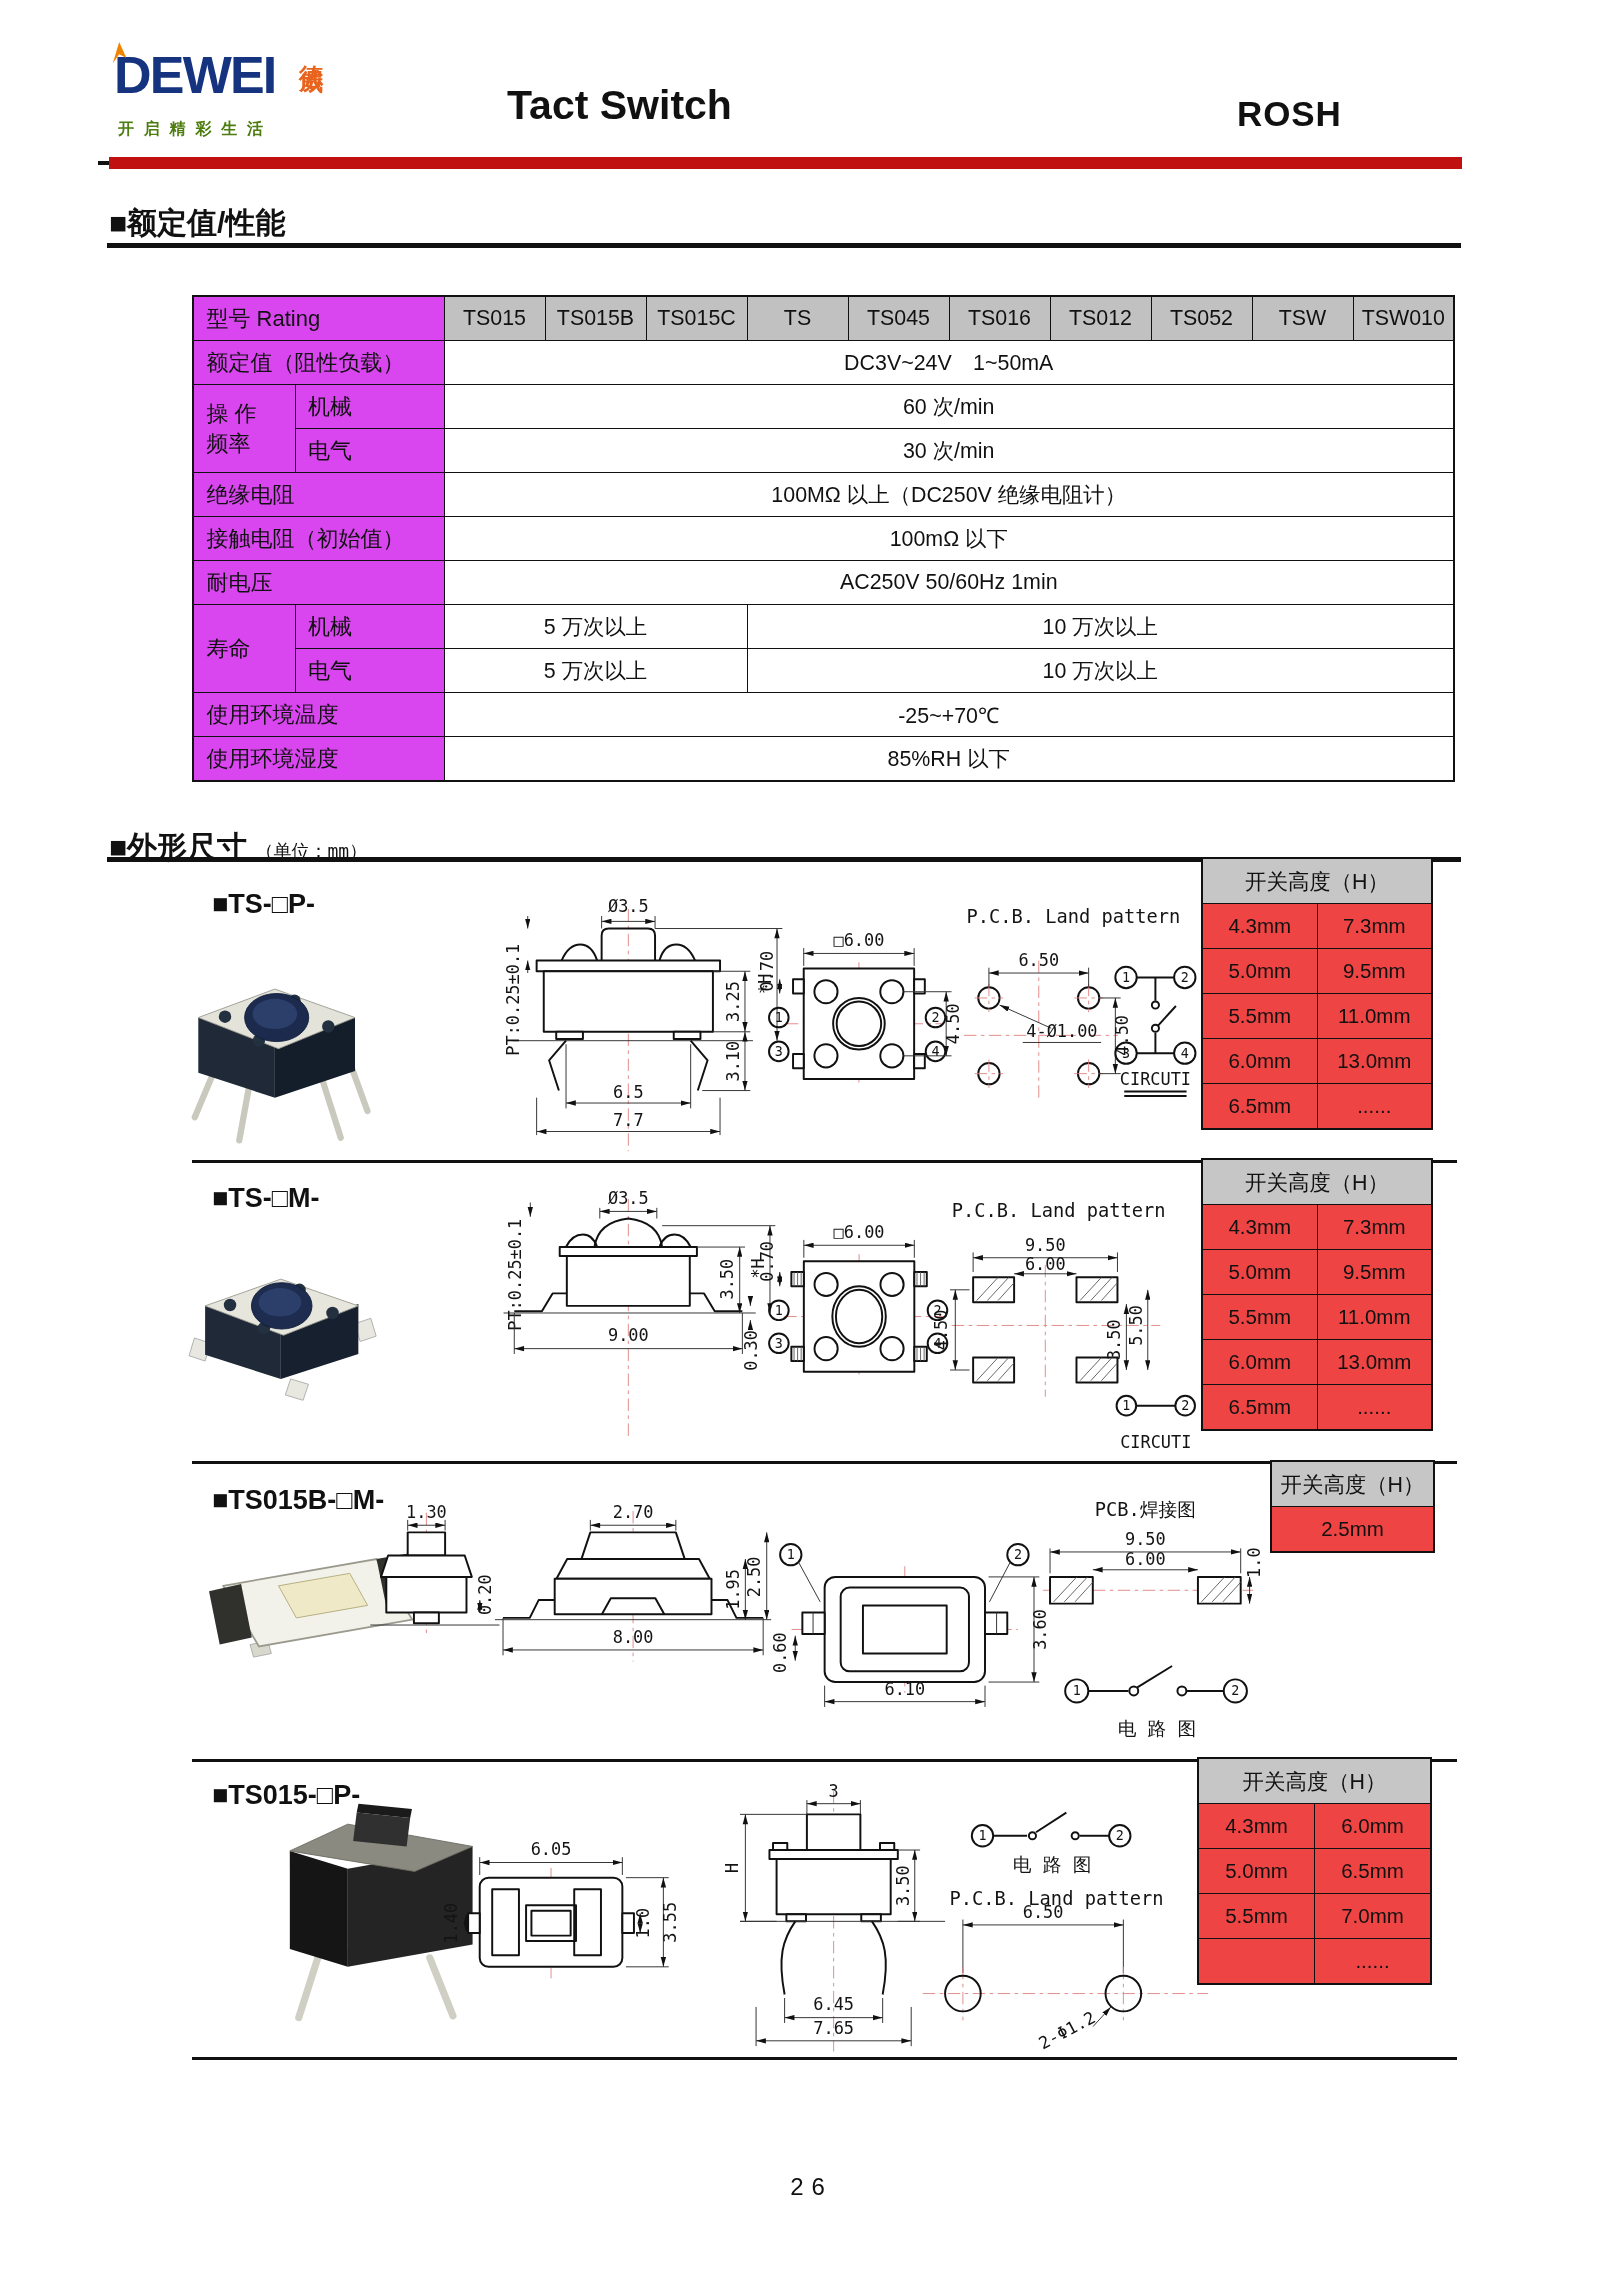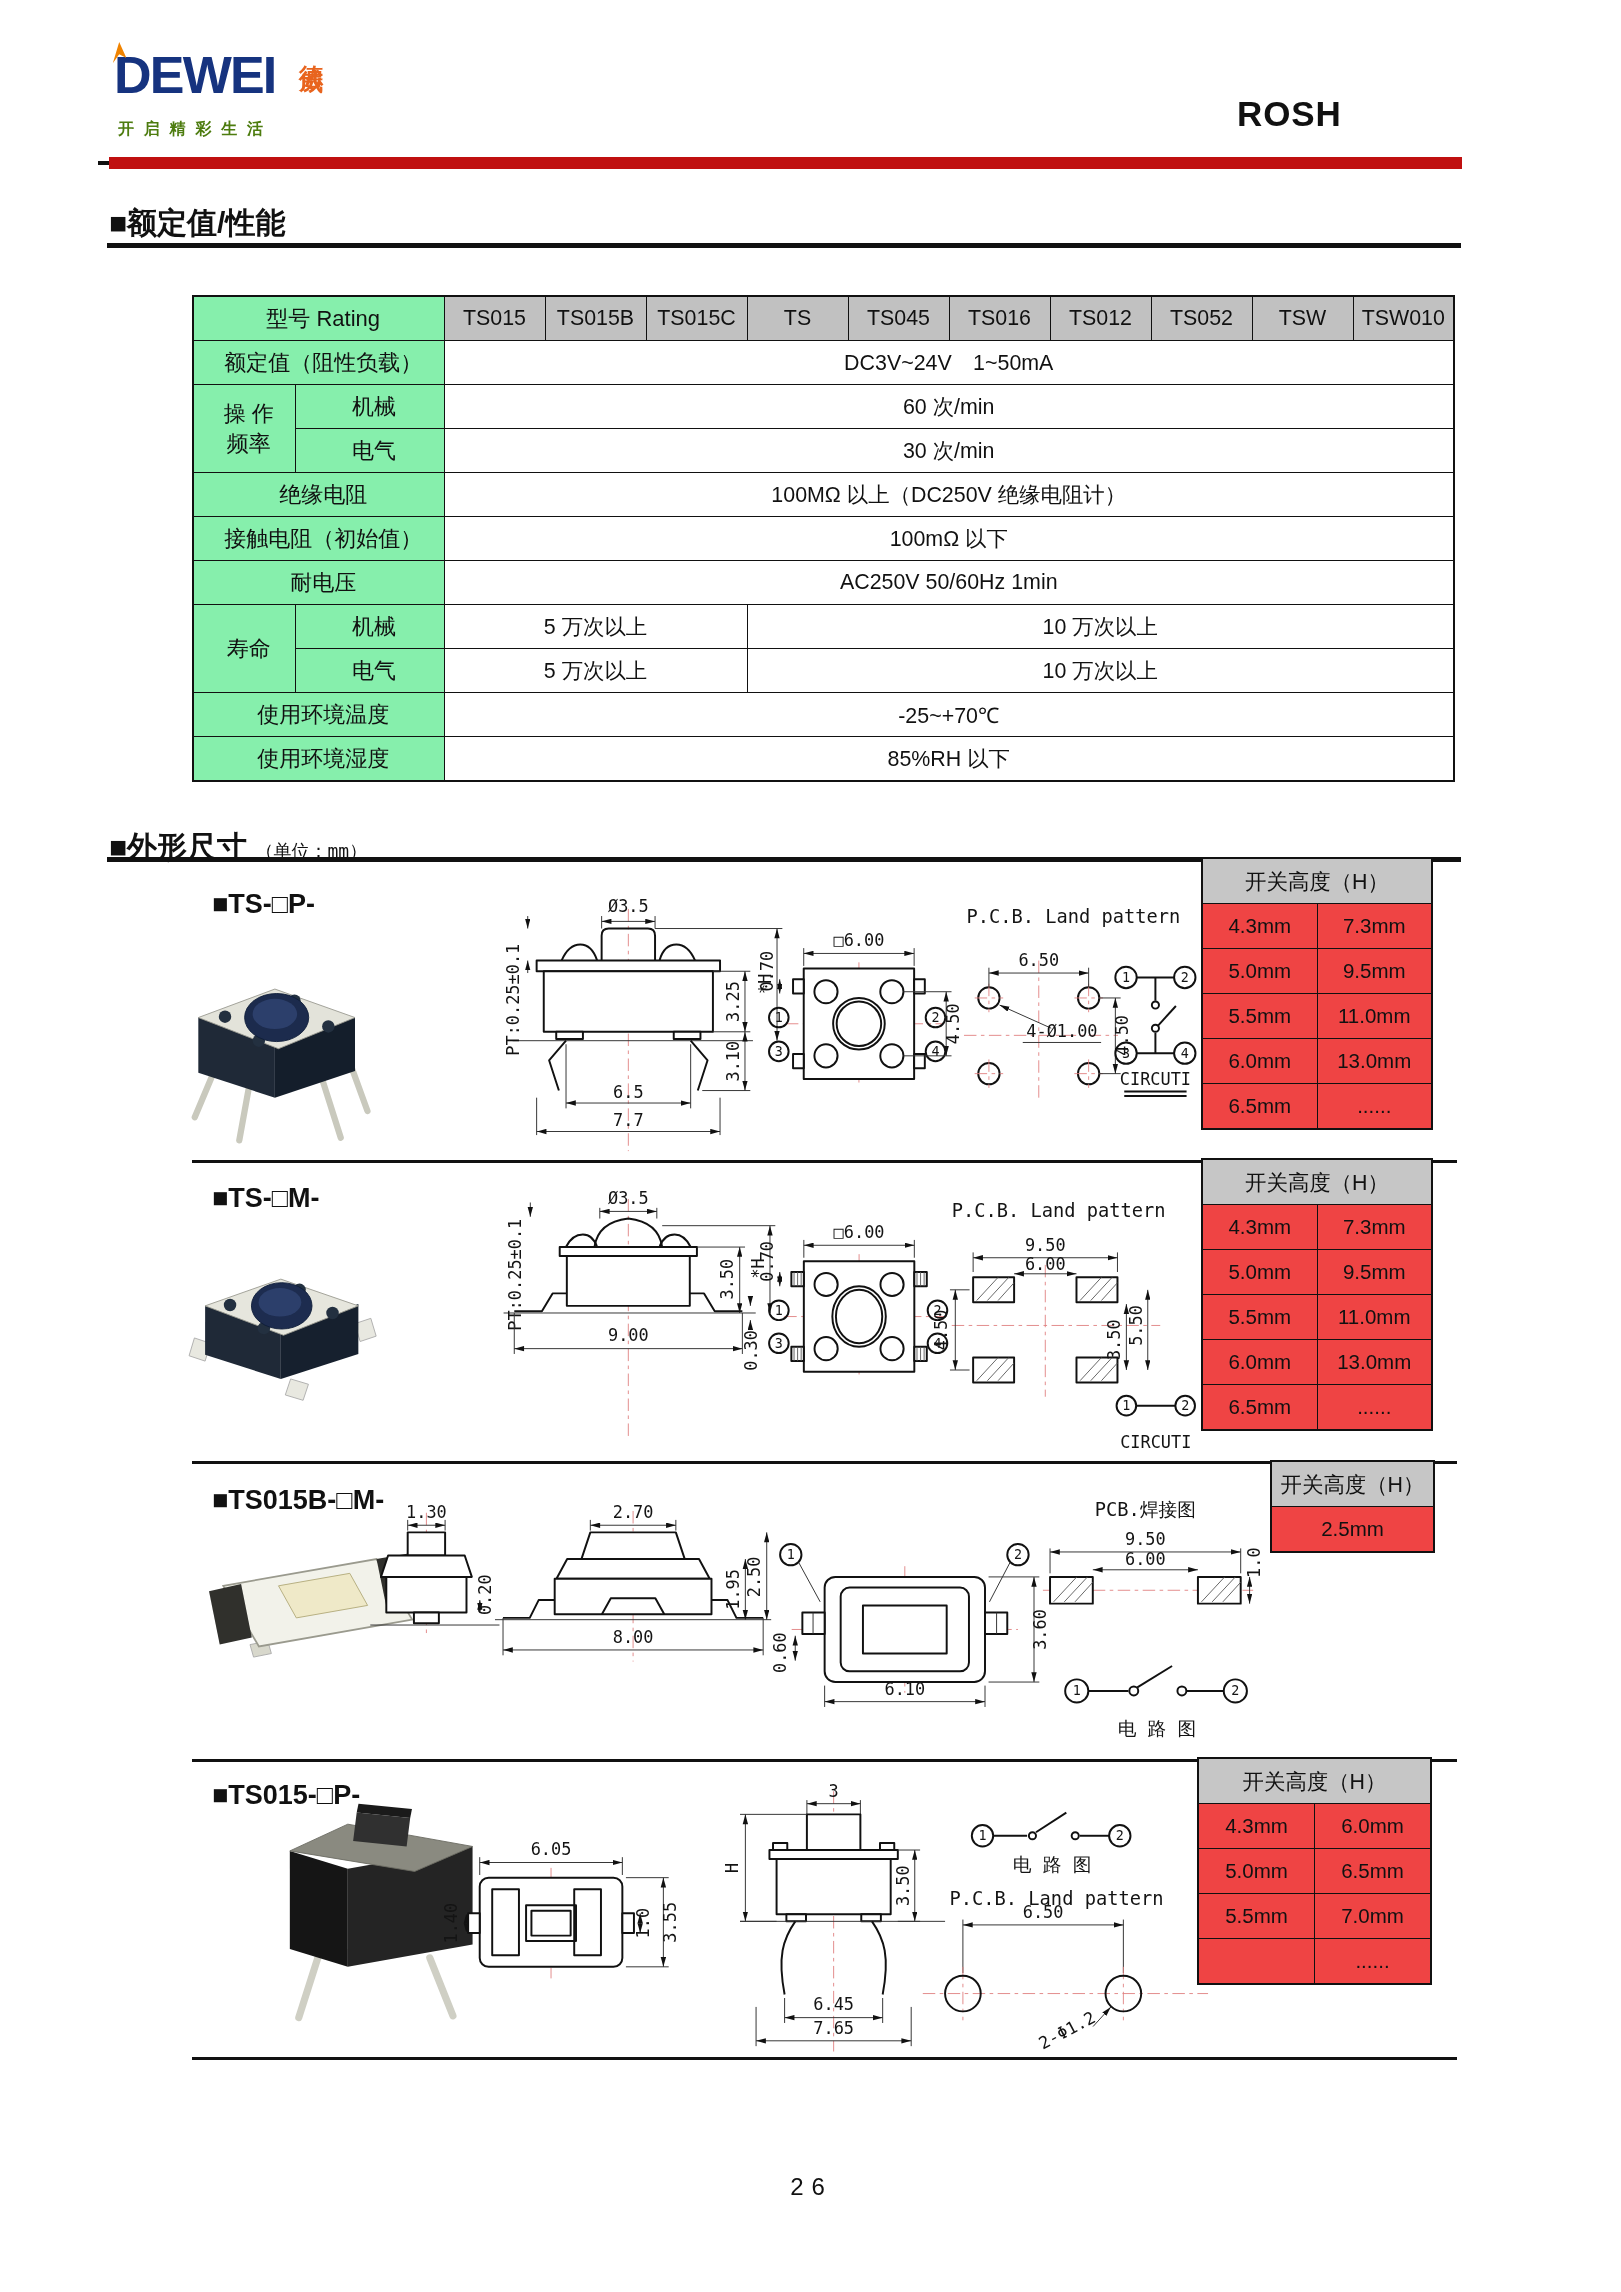--- a/index.html
+++ b/index.html
@@ -19,21 +19,21 @@
   .blackline{background:#111;}
 
   .sec-title{font-size:30px;font-weight:bold;}
   .sec-title .unit{font-size:18px;font-weight:normal;font-family:"DejaVu Sans Mono",monospace;}
   .sub-label{font-size:27px;font-weight:700;}
 
   
   table.ratings{position:absolute;left:192px;top:295px;width:1263px;border-collapse:collapse;
         table-layout:fixed;font-size:21.4px;border:2.7px solid #111;background:#fff;}
   table.ratings td{border:1.8px solid #111;height:43px;text-align:center;padding:0 3.6px;overflow:hidden;}
-  table.ratings td.lab{background:#86efac;text-align:center;padding-left:12.5px;font-size:22px;}
+  table.ratings td.lab{background:#d946ef;text-align:left;padding-left:12.5px;font-size:22px;}
   table.ratings td.mod{background:#c1c1c1;text-align:center;font-size:21.4px;}
 
   
   table.ht{position:absolute;border-collapse:collapse;table-layout:fixed;font-size:20.5px;
         border:2.7px solid #111;background:#ef4444;}
   table.ht td{border:1.8px solid #111;height:42px;text-align:center;overflow:hidden;}
   table.ht td.hd{background:#c6c6c6;font-size:21.4px;}
 
   
   svg text{font-family:"DejaVu Sans Mono",monospace;fill:#141414;}
@@ -52,20 +52,21 @@
 
 <div class="page">
 
   <div class="abs" style="left:114px;top:49px;">
     <span class="flame" style="left:-3.6px;top:-7.1px;"></span>
     <span class="logo-text">DEWEI</span>
   </div>
   <div class="abs logo-cn" style="left:299px;top:46px;height:71px;">德威</div>
   <div class="abs logo-tag" style="left:118px;top:119px;width:250px;">开启精彩生活</div>
 
+  <div class="abs doc-title" style="left:450px;top:82px;width:339px;text-align:center;">Tact Switch</div>
   <div class="abs cert" style="left:1237px;top:94px;">ROSH</div>
 
   <div class="abs blackline" style="left:98px;top:161px;width:10.7px;height:3.6px;"></div>
   <div class="abs redbar" style="left:109px;top:157px;width:1353px;height:11.6px;"></div>
 
   <div class="abs sec-title" style="left:109px;top:203px;">■额定值/性能</div>
   <div class="abs blackline" style="left:107px;top:243px;width:1354px;height:5.3px;"></div>
 
   <table class="ratings">
     <colgroup>

